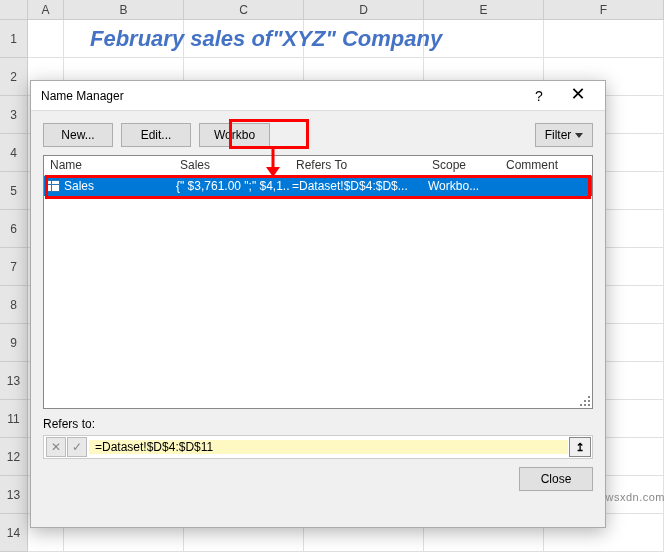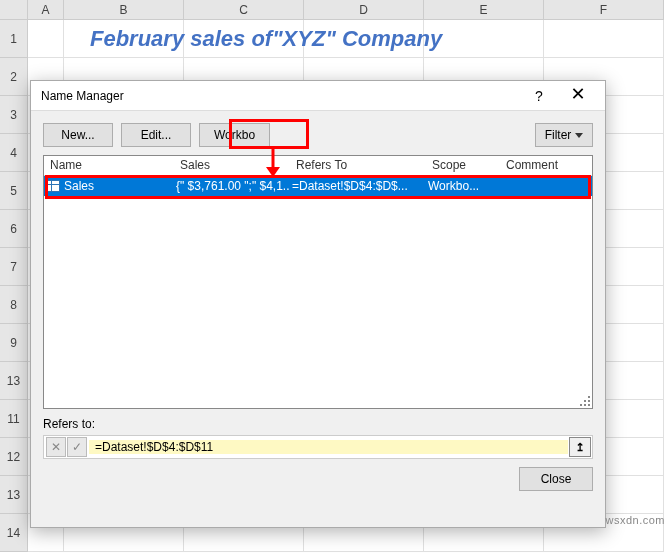--- a/index.html
+++ b/index.html
@@ -55,21 +55,21 @@
 .refers-section { margin: 8px 12px 0 12px; }
 .refers-label { font-size: 12px; margin-bottom: 4px; display: block; }
 .refers-row { display: flex; align-items: center; gap: 0; border: 1px solid #ccc; background: #fff; height: 24px; }
 .refers-icons { display: flex; padding: 0 2px; gap: 1px; }
 .ref-btn { width: 20px; height: 20px; border: 1px solid #bbb; background: #e8e8e8; display: flex; align-items: center; justify-content: center; font-size: 12px; color: #888; cursor: default; }
 .refers-input { flex: 1; border: none; outline: none; padding: 0 6px; font-size: 12px; background: #fef9c3; }
 .collapse-btn { width: 22px; height: 20px; border: 1px solid #888; background: #f0f0f0; margin: 1px; display: flex; align-items: center; justify-content: center; cursor: pointer; font-size: 11px; font-weight: bold; }
 
 .dialog-footer { display: flex; justify-content: flex-end; padding: 8px 12px 0 12px; }
 
-.watermark { position: absolute; bottom: 28px; right: 4px; font-size: 11px; color: #888; letter-spacing: 0.5px; }
+.watermark { position: absolute; bottom: 51px; right: 4px; font-size: 11px; color: #888; letter-spacing: 0.5px; }
 </style>
 </head>
 <body>
 
 <div class="sheet">
   <div class="col-headers">
     <div class="corner"></div>
     <div class="col-h colA">A</div>
     <div class="col-h colB">B</div>
     <div class="col-h colC">C</div>

